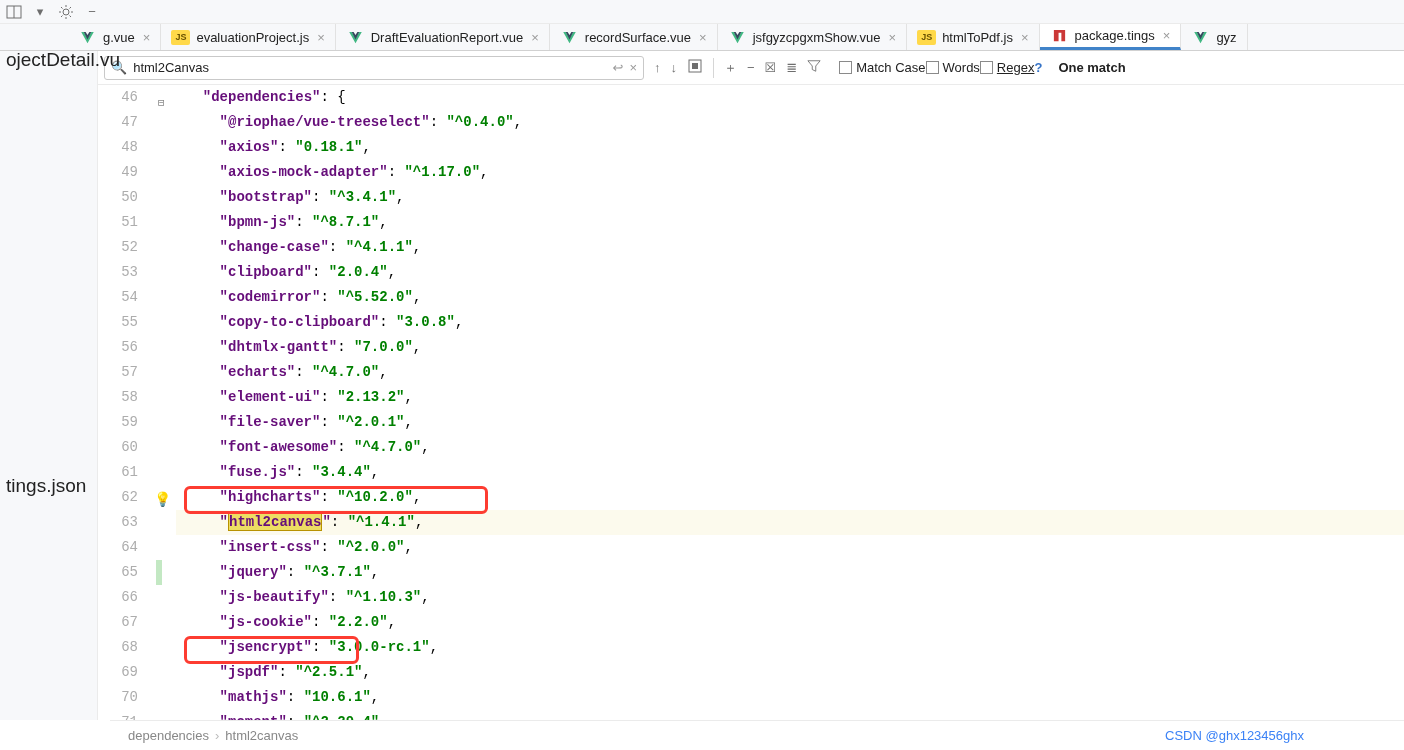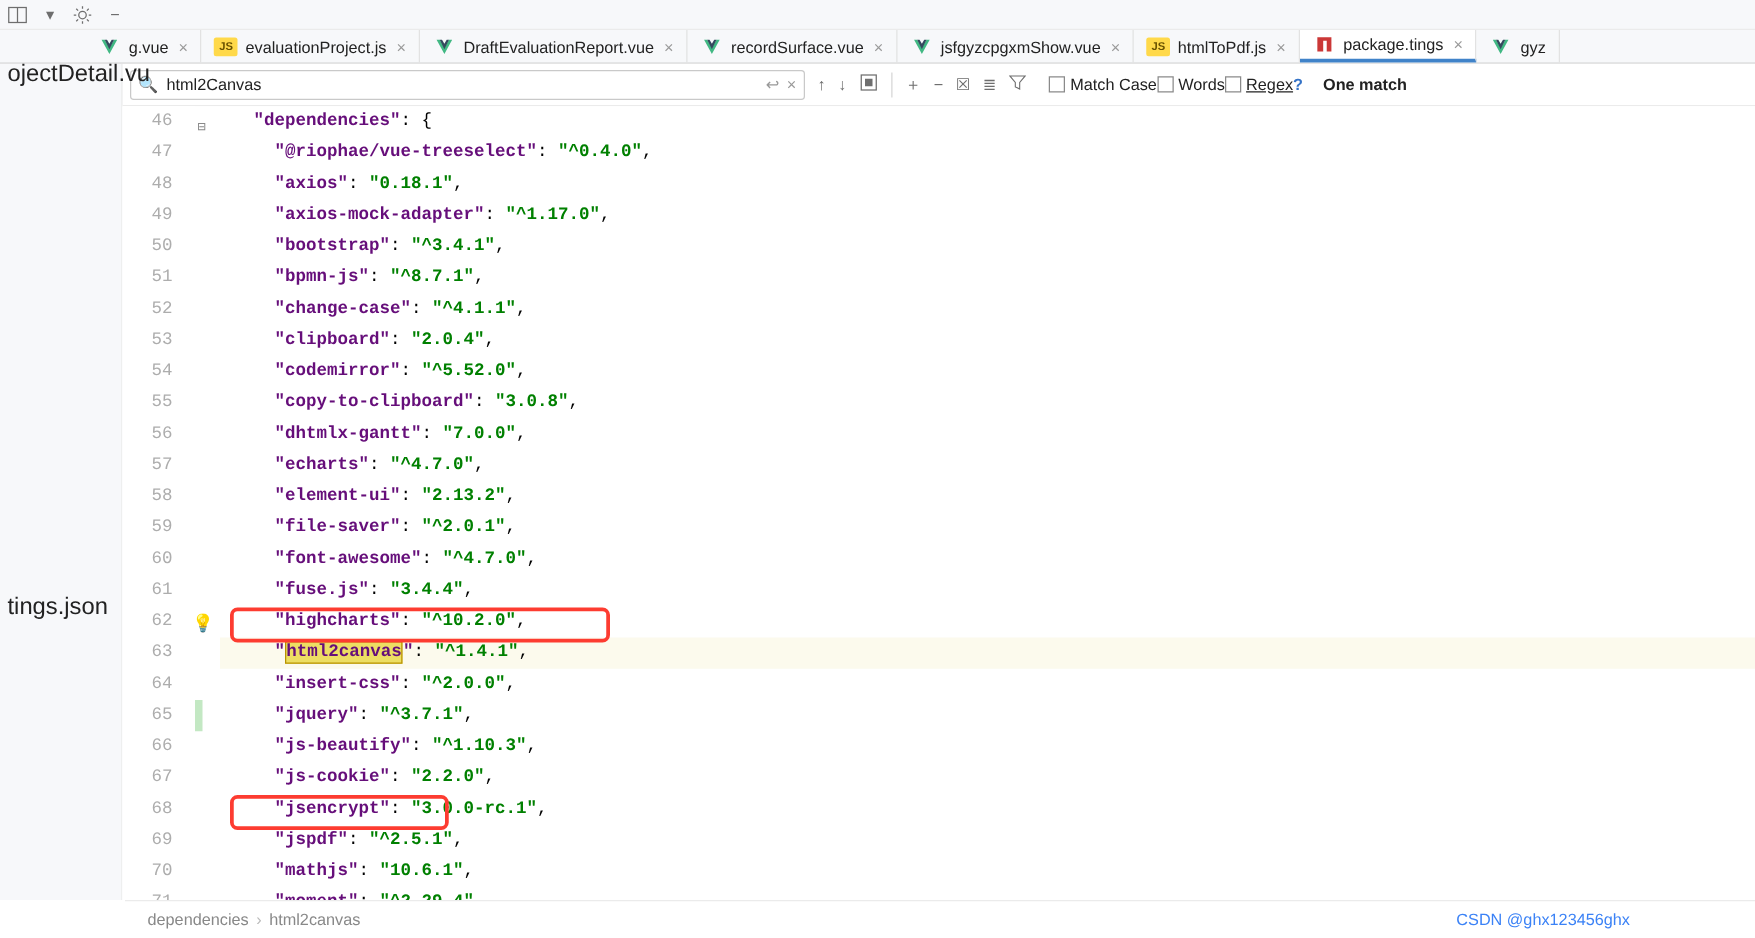--- a/index.html
+++ b/index.html
@@ -133,21 +133,21 @@
   position: absolute;
   border: 3px solid #fd3c31;
   border-radius: 6px;
   left: 184px; top: 636px;
   width: 175px; height: 28px;
   pointer-events: none;
 }
 .diffmark { position:absolute; left:0; width:6px; background:#c3e8c3; }
 .breadcrumb {
   position: absolute;
-  left: 100px; right: 0; bottom: 0;
+  left: 110px; right: 0; bottom: 0;
   height: 30px;
   border-top: 1px solid #ebebeb;
   background: #fff;
   display: flex;
   align-items: center;
   padding: 0 100px 0 18px;
   color: #888;
   font-size: 13px;
   justify-content: space-between;
 }

